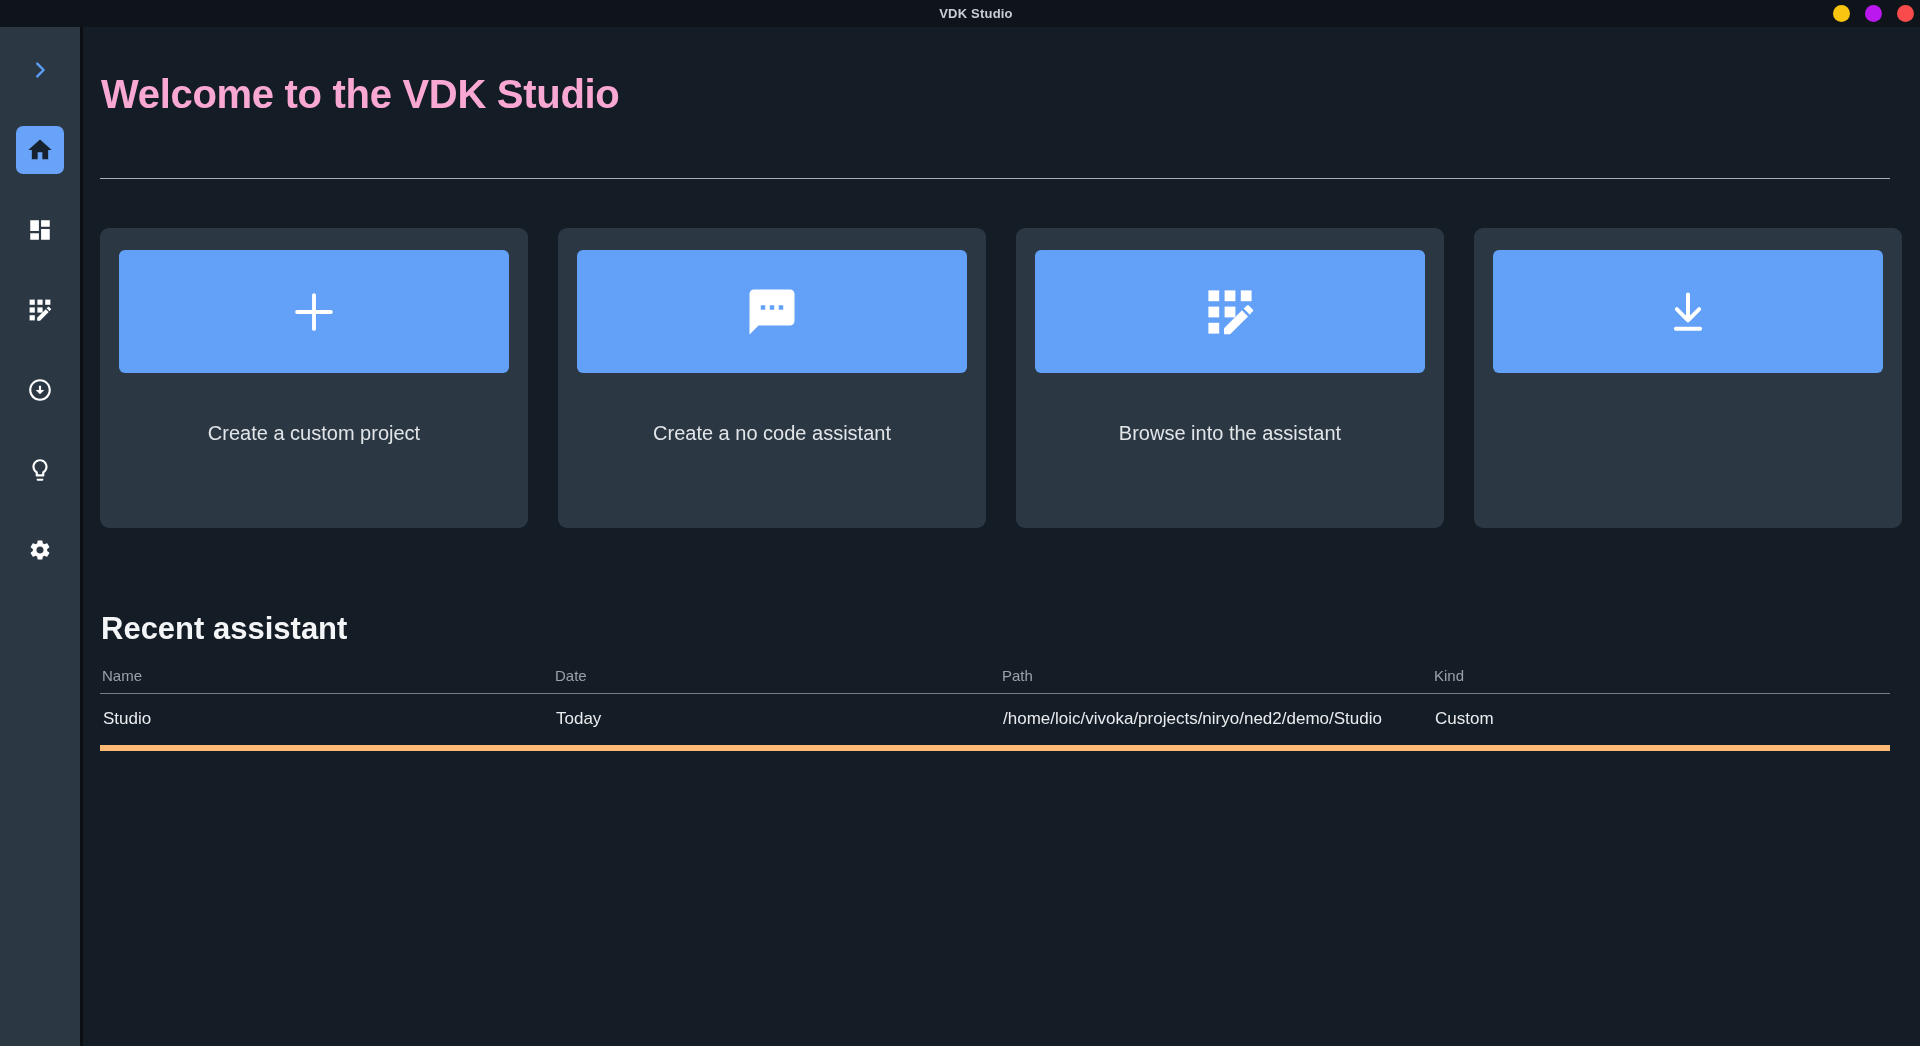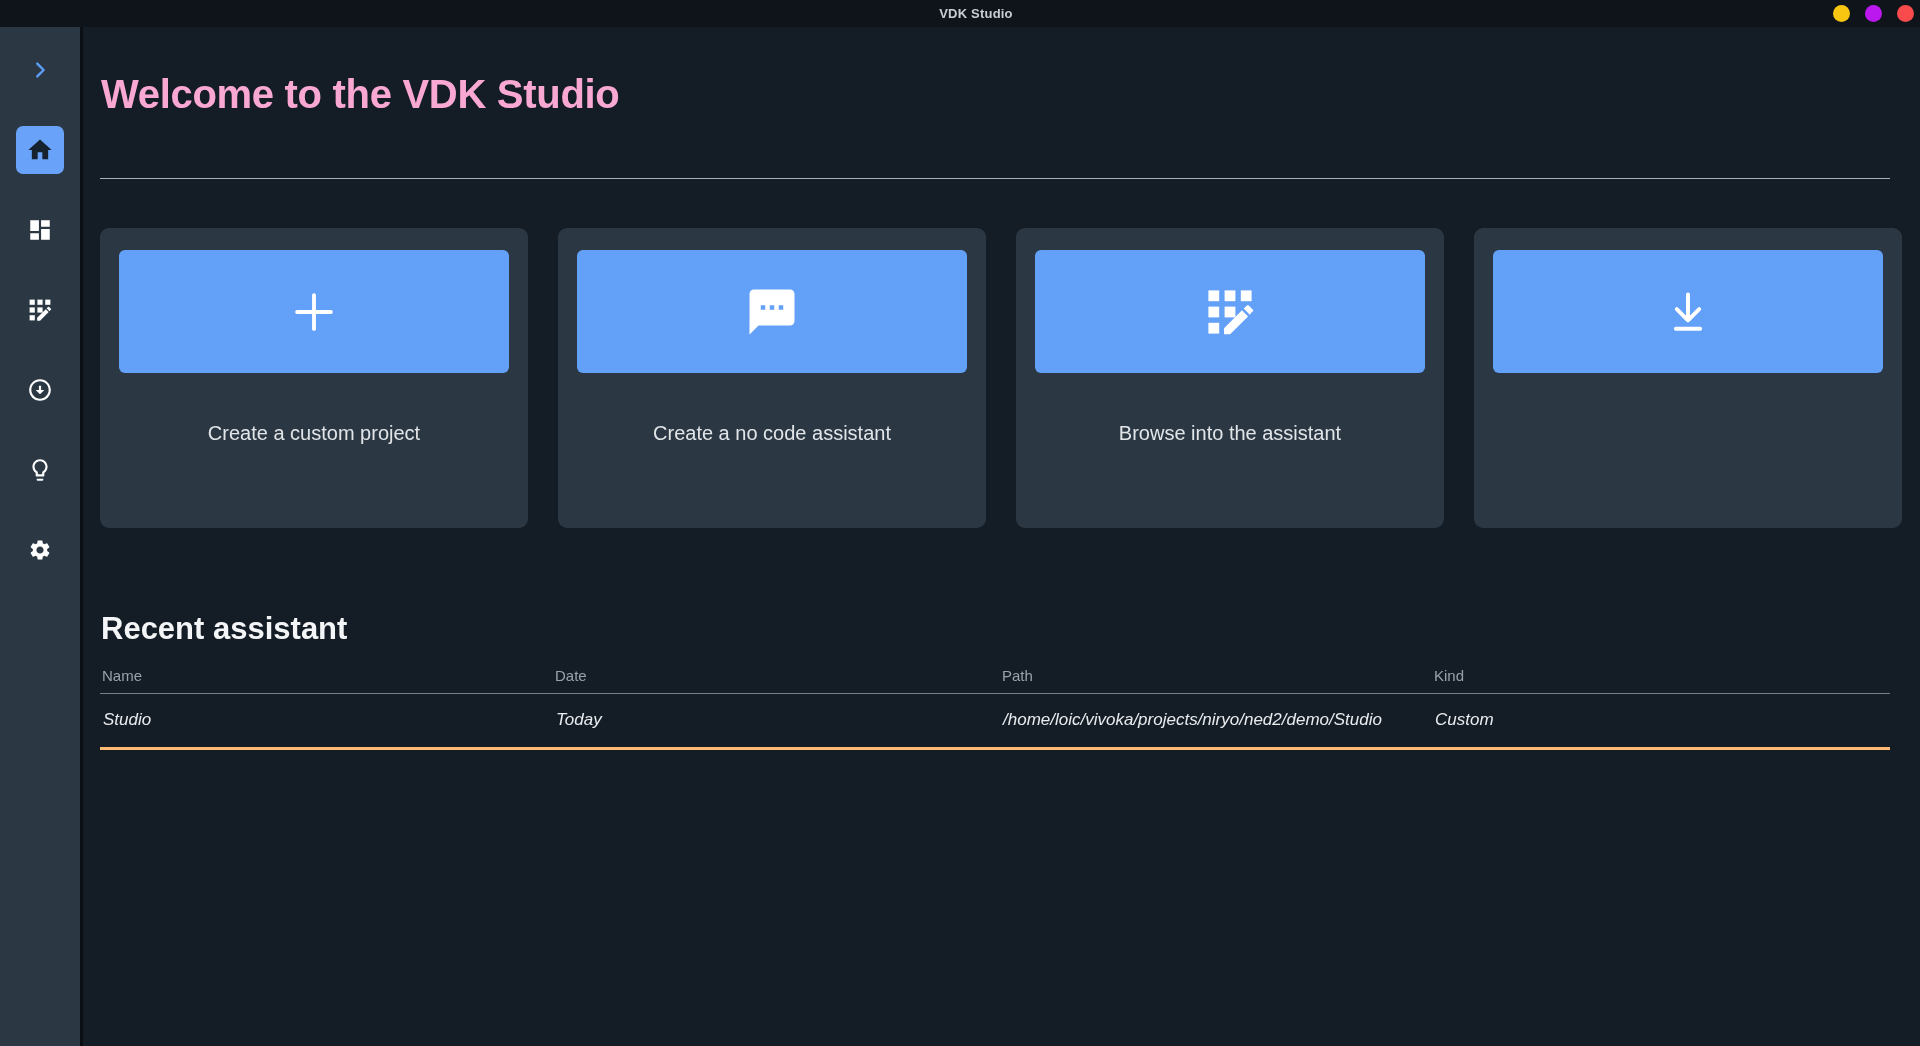--- a/index.html
+++ b/index.html
@@ -87,21 +87,21 @@
     border-collapse:collapse; table-layout:fixed; width:calc(100% - 47px);
   }
   .recent-table th {
     height:31px; text-align:left; vertical-align:middle;
     font-size:15px; font-weight:normal; color:#99a1a9;
     border-bottom:1px solid #767f88; padding:0 0 4px 2px;
   }
   .recent-table td {
     height:55px; vertical-align:middle;
     font-size:17px; color:#e9ecef;
-    border-bottom:3px solid #fdba74; padding:0 0 0 3px;font-style:italic;
+    border-bottom:6px solid #fdba74; padding:0 0 0 3px;
   }
   .recent-table tr { cursor:pointer;margin-left:36px; }
 </style>
 </head>
 <body>
 
 <div class="titlebar">
   <span class="titlebar-title">VDK Studio</span>
   <div class="window-controls">
     <div class="wc-dot wc-min"></div>

